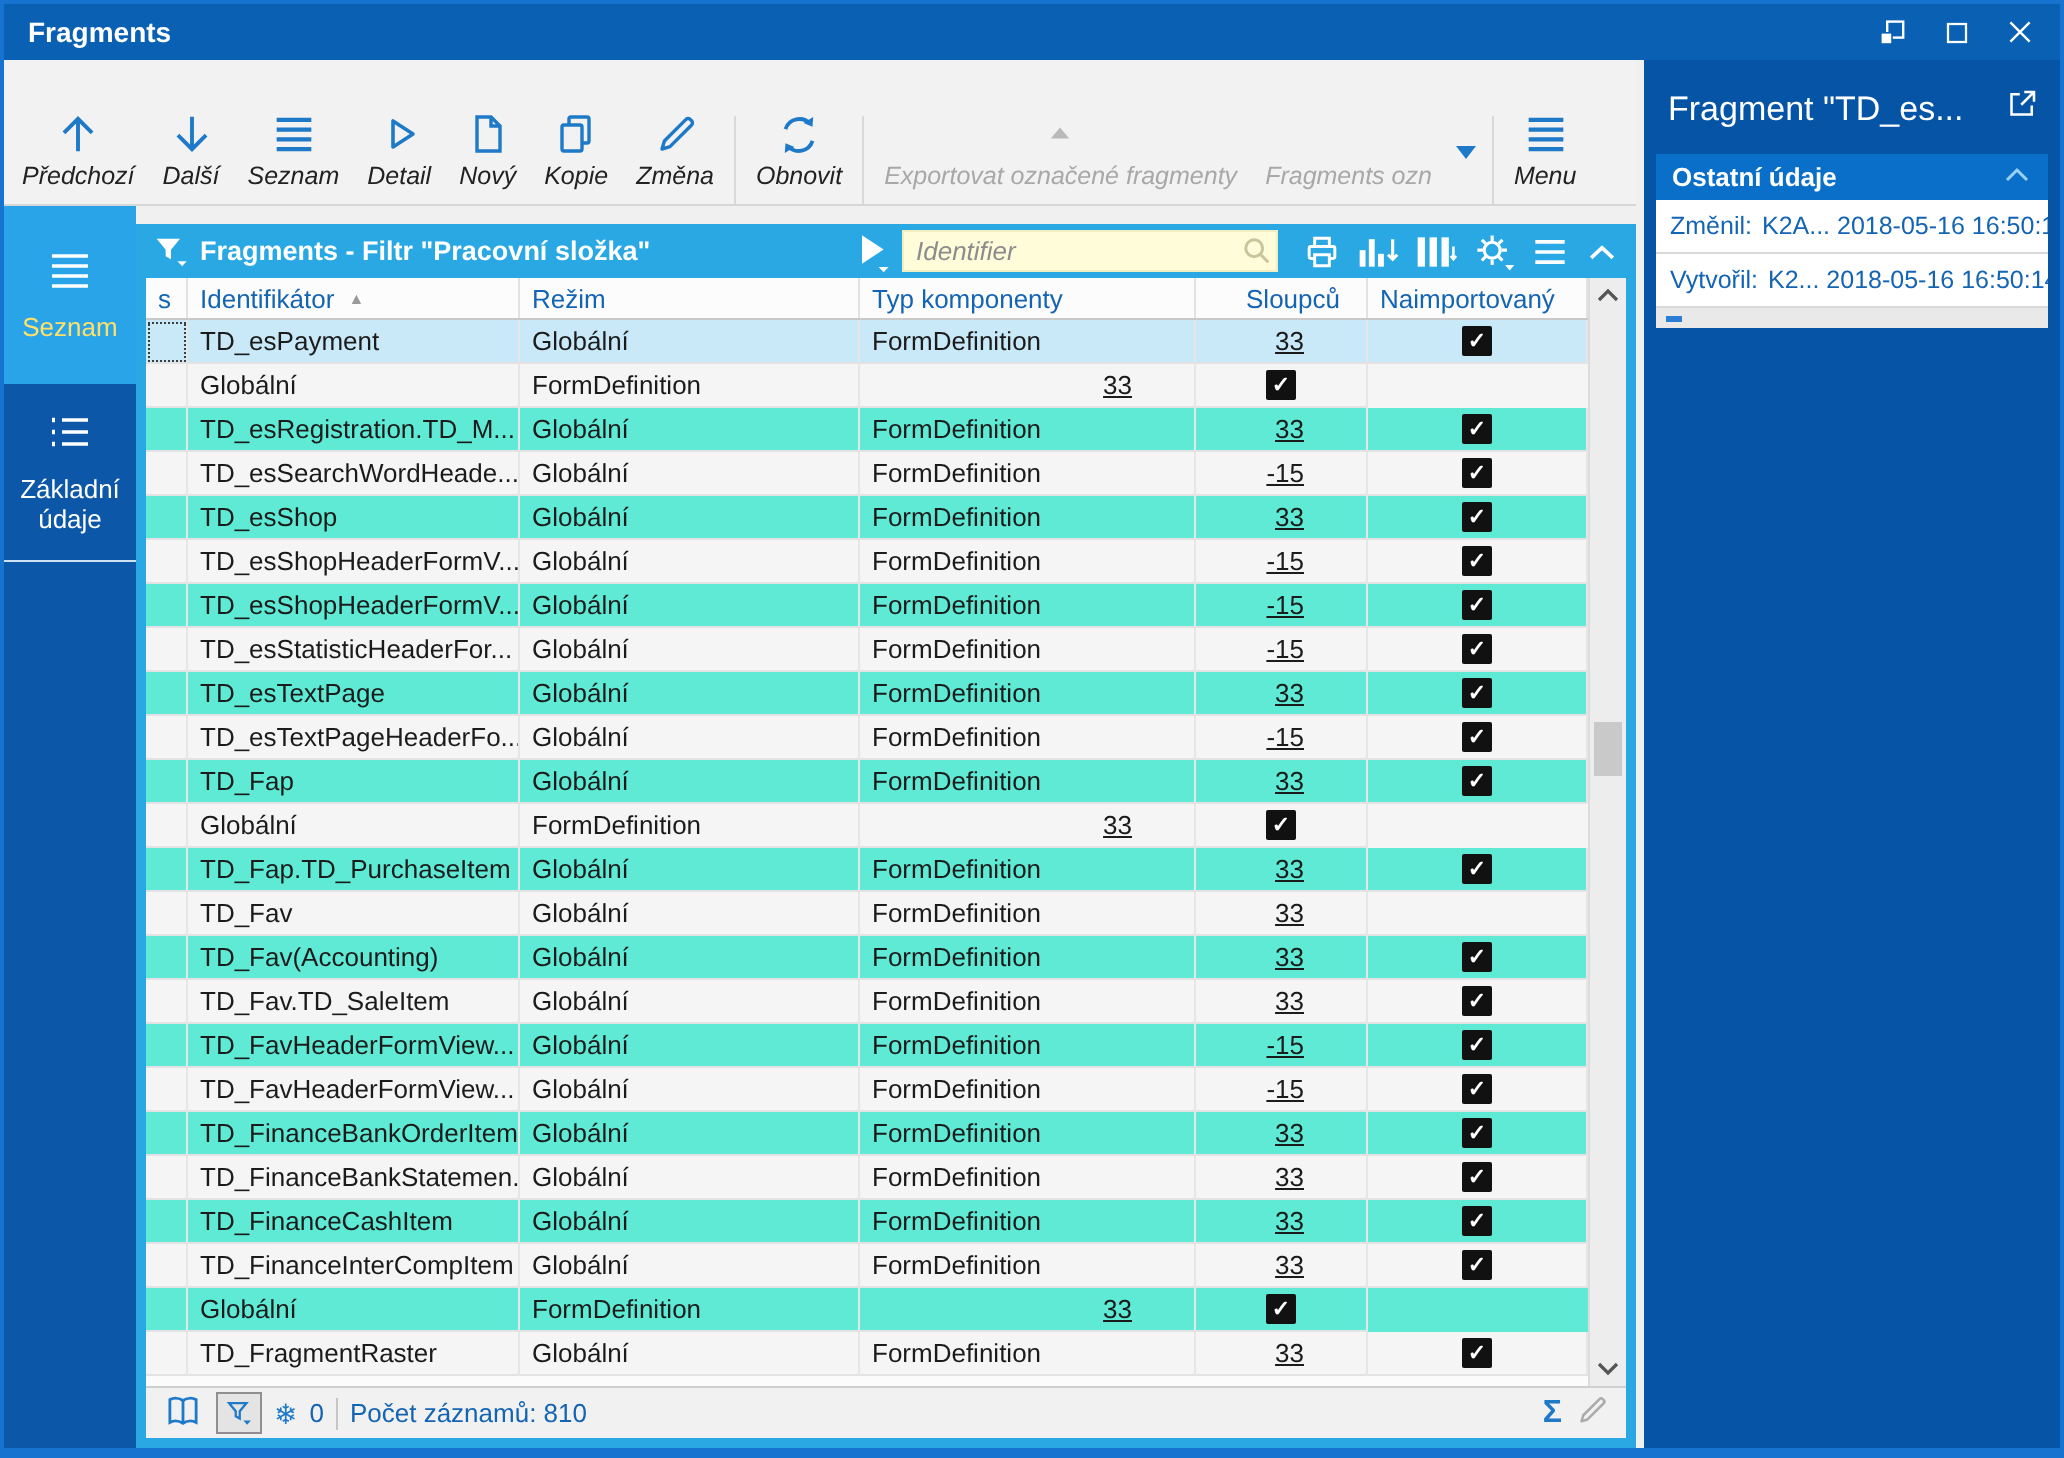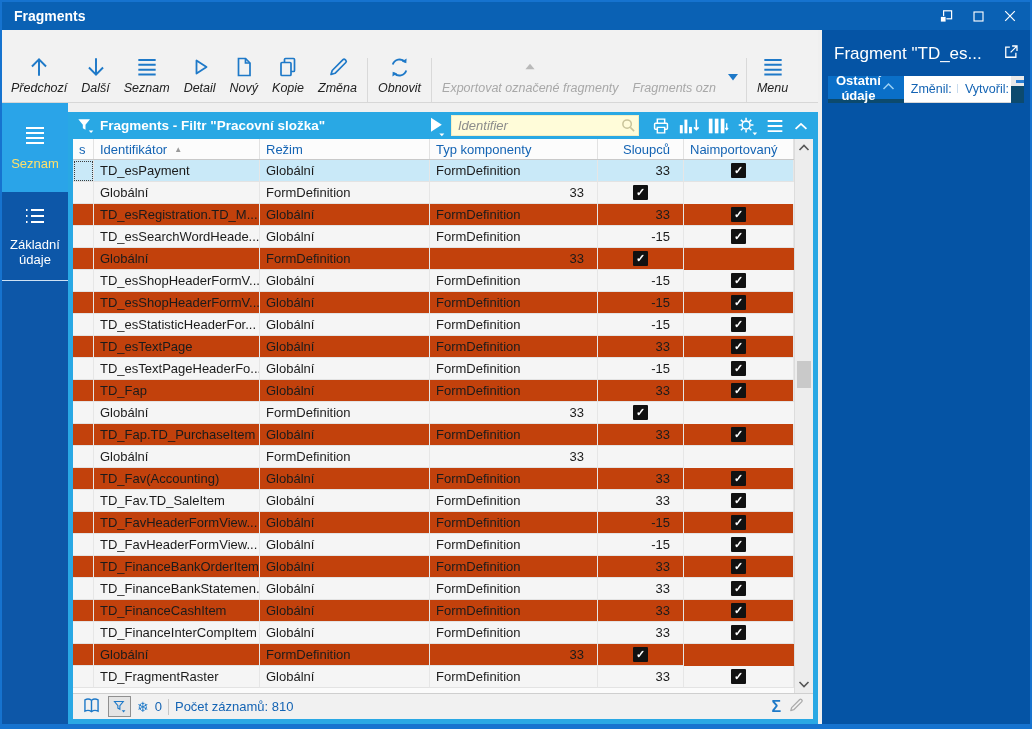--- a/index.html
+++ b/index.html
@@ -43,26 +43,26 @@
   
   .gridbox{flex:1;background:#fbfbfb;display:flex;flex-direction:column;min-height:0;}
   .grid-area{flex:1;display:flex;min-height:0;}
   .table-col{flex:1;display:flex;flex-direction:column;min-width:0;overflow:hidden;background:#fbfbfb;}
   .grid-cols{display:grid;grid-template-columns:21px 166px 170px 168px 86px minmax(0,1fr);}
   .thead{height:21px;background:#fcfcfc;border-bottom:1px solid #c9c9c9;flex:0 0 auto;}
   .th{display:flex;align-items:center;padding:0 6px;font-size:13px;color:#1464b4;border-right:1px solid #e2e2e2;
     overflow:hidden;white-space:nowrap;}
   .th.right{justify-content:flex-end;padding-right:13px;}
   .sort{font-size:8px;color:#9a9a9a;margin-left:7px;}
-  .trow{height:22px;background:#c2410c;}
+  .trow{height:22px;background:#5eead4;}
   .trow:nth-child(even){background:#f5f5f5;}
   .trow.selected{background:#c9e9f8;}
   .td{border-right:1px solid #e6e6e6;border-bottom:1px solid #e3e3e3;display:flex;align-items:center;
     padding:0 6px;font-size:13px;color:#1b1b1b;overflow:hidden;white-space:nowrap;}
-  .td.right{justify-content:flex-end;padding-right:13px;}
+  .td.right{justify-content:flex-end;padding-right:31px;text-decoration:underline;}
   .td.center{justify-content:center;}
   .focus-cell{outline:1px dotted #3c3c3c;outline-offset:-2px;}
   .checkbox{width:15px;height:15px;background:#111;color:#fff;display:flex;align-items:center;justify-content:center;
     font-size:11px;font-weight:bold;border-radius:1px;}
   
   .vscroll{width:19px;background:#ededed;border-left:1px solid #dcdcdc;display:flex;flex-direction:column;align-items:center;flex:0 0 auto;}
   .vs-btn{height:17px;width:100%;display:flex;align-items:center;justify-content:center;flex:0 0 auto;}
   .vs-track{flex:1;width:100%;position:relative;}
   .vs-thumb{position:absolute;left:2px;right:2px;top:205px;height:27px;background:#c9c9c9;}
   
@@ -70,21 +70,21 @@
     padding:0 8px;flex:0 0 auto;font-size:13px;color:#1464b4;}
   .filter-btn{width:23px;height:21px;border:1px solid #8f8f8f;background:#e4e4e4;display:flex;align-items:center;justify-content:center;}
   .sb-sep{width:1px;height:16px;background:#c6c6c6;}
   .snow{color:#1e79c8;font-size:14px;}
   .sigma{margin-left:auto;color:#1e79c8;font-size:16px;font-weight:bold;}
   
   .panel-gap{width:4px;background:#f0f0f0;flex:0 0 auto;}
   .right-panel{flex:1;background:#0554a5;display:flex;flex-direction:column;min-width:0;}
   .panel-title-row{display:flex;align-items:center;color:#fff;padding:13px 10px 11px 12px;gap:6px;}
   .panel-title{font-size:17px;flex:1;white-space:nowrap;overflow:hidden;}
-  .panel-card{margin:0 6px;background:#0c4a6e;display:flex;flex-direction:row;text-align:center;}
+  .panel-card{margin:0 6px;background:#0c4a6e;display:flex;flex-direction:column;}
   .panel-section-header{height:23px;background:#0a6fc8;color:#fff;font-weight:bold;font-size:13px;display:flex;
     align-items:center;padding:0 8px;}
   .panel-field{height:27px;display:flex;align-items:center;font-size:12.5px;color:#1464b4;padding:0 7px;
     border-bottom:1px solid #d8d8d8;background:#fff;gap:5px;white-space:nowrap;overflow:hidden;}
   .panel-card-footer{height:10px;background:#e9e9e9;display:flex;align-items:center;padding-left:5px;}
   .pencil-mark{width:8px;height:3px;background:#2a7fd4;}
 </style>
 </head>
 <body>
 
@@ -360,20 +360,21 @@
                         <div class="td">TD_esSearchWordHeade...</div>
                         <div class="td">Globální</div>
                         <div class="td">FormDefinition</div>
                         <div class="td right">-15</div>
                         <div class="td center">
                           <span class="checkbox">✓</span>
                         </div>
                       </div>
                       <div class="trow grid-cols">
                         <div class="td"></div>
+                        <div class="td">TD_esShop</div>
                         <div class="td">Globální</div>
                         <div class="td">FormDefinition</div>
                         <div class="td right">33</div>
                         <div class="td center">
                           <span class="checkbox">✓</span>
                         </div>
                       </div>
                       <div class="trow grid-cols">
                         <div class="td"></div>
                         <div class="td">TD_esShopHeaderFormV...</div>
@@ -448,20 +449,21 @@
                         <div class="td">TD_Fap.TD_PurchaseItem</div>
                         <div class="td">Globální</div>
                         <div class="td">FormDefinition</div>
                         <div class="td right">33</div>
                         <div class="td center">
                           <span class="checkbox">✓</span>
                         </div>
                       </div>
                       <div class="trow grid-cols">
                         <div class="td"></div>
+                        <div class="td">TD_Fav</div>
                         <div class="td">Globální</div>
                         <div class="td">FormDefinition</div>
                         <div class="td right">33</div>
                         <div class="td center"></div>
                       </div>
                       <div class="trow grid-cols">
                         <div class="td"></div>
                         <div class="td">TD_Fav(Accounting)</div>
                         <div class="td">Globální</div>
                         <div class="td">FormDefinition</div>

